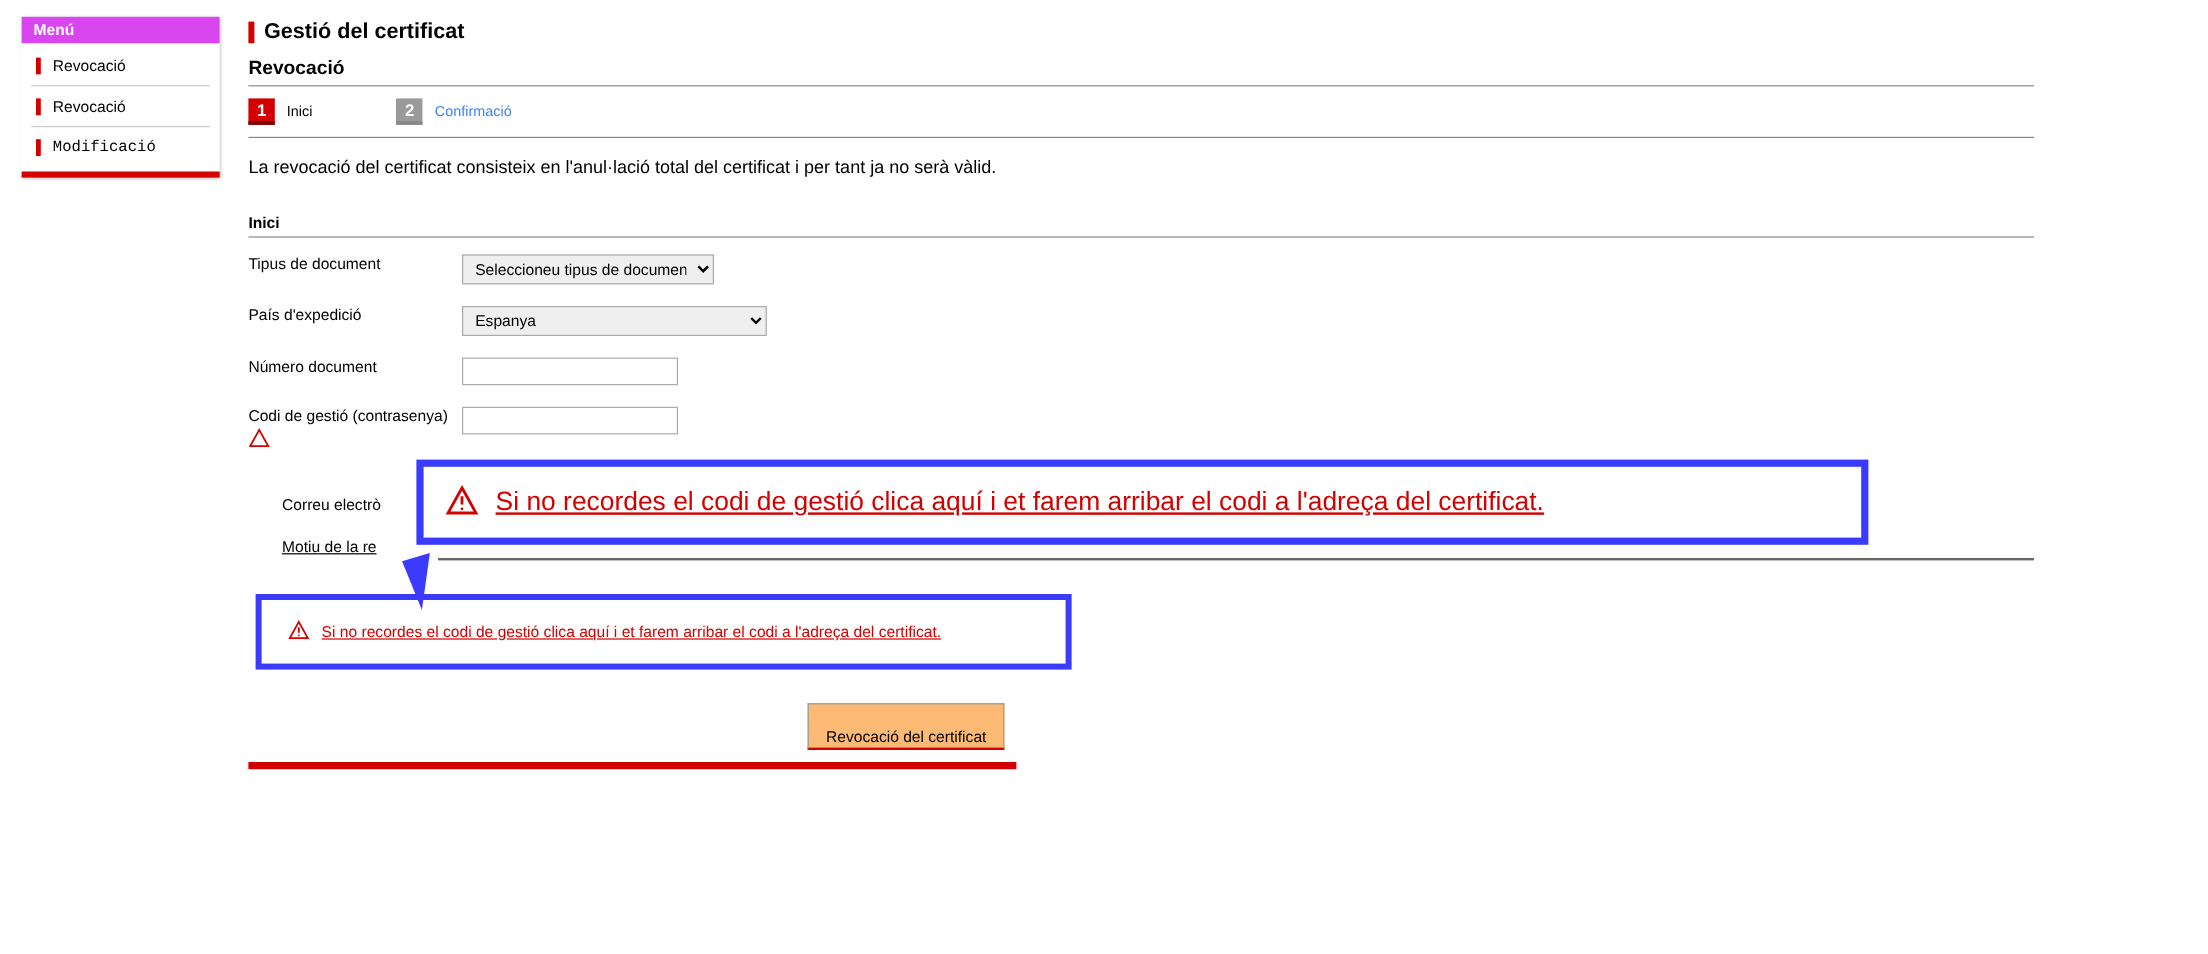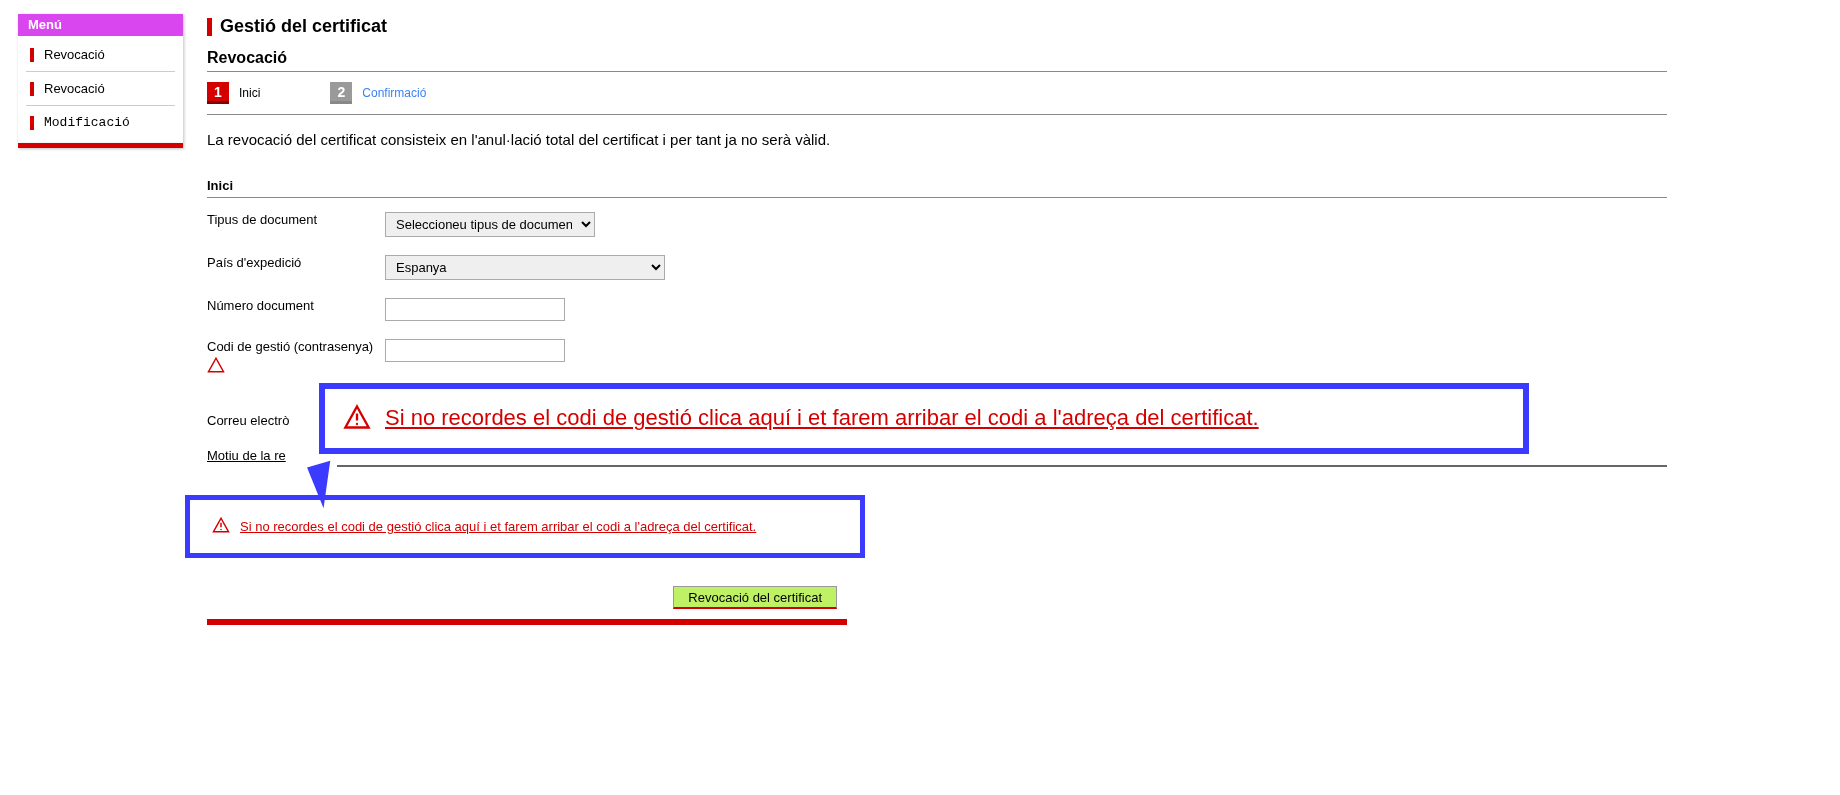--- a/index.html
+++ b/index.html
@@ -50,25 +50,25 @@
   .intro { padding: 16px 0 28px 0; font-size:15px; }
   .block-title { font-weight:bold; padding:2px 0 4px 0; border-bottom:1px solid #888; font-size:13px; }
   .form { padding:14px 0 0 0; }
   .form-row { display:flex; align-items:flex-start; margin-bottom:18px; }
   .form-label { width:178px; font-size:13px; line-height:1.3; }
   .form-control select, .form-control input[type=text] {
     font: inherit; padding: 3px 6px; border:1px solid #aaa; background:#efefef;
   }
   .form-control input[type=text] { background:#fff; width:180px; }
   .select-doc { width:210px; }
-  .select-country { width:280px; }
+  .select-country { width:254px; }
   .warn-icon { color:#d40000; font-weight:bold; }
   .partial-row .form-label { white-space:nowrap; }
   
-  .callout-wrap { position: relative; }
+  .callout-wrap { position: relative; margin-left: 28px; }
   .callout-big {
     position:absolute; left:112px; top:-30px; width:1210px;
     border:6px solid #3b3bff; background:#fff;
     padding:14px 18px;
     display:flex; align-items:center; gap:14px;
   }
   .callout-big .warn { color:#d40000; }
   .callout-big a {
     color:#d40000; font-size:22px; text-decoration:underline;
   }
@@ -85,22 +85,22 @@
     border-right: 22px solid #3b3bff;
     border-top: 10px solid transparent;
     border-bottom: 38px solid transparent;
     transform: rotate(8deg);
   }
   .motiu-row { margin-top:6px;text-decoration:underline; }
   .motiu-hr { border:none; border-top:2px solid #666; width:1330px; margin-left:130px; }
   .action-area { margin-top:28px; width:640px; }
   .action-btn-row { display:flex; justify-content:flex-end; padding-right:10px; }
   .action-btn {
-    font: inherit; padding:3px 14px 2px 14px;
-    background:#bef264; border:1px solid #999; border-bottom:2px solid #d40000;
+    font: inherit; padding:19px 14px 2px 14px;
+    background:#fdba74; border:1px solid #999; border-bottom:2px solid #d40000;
     cursor:pointer;
   }
   .thick-red { height:6px; background:#d40000; margin-top:10px; width:640px; }
   svg.tri { width:18px; height:18px; }
   svg.tri-big { width:28px; height:28px; }
 </style>
 </head>
 <body>
 
 <div class="container">

